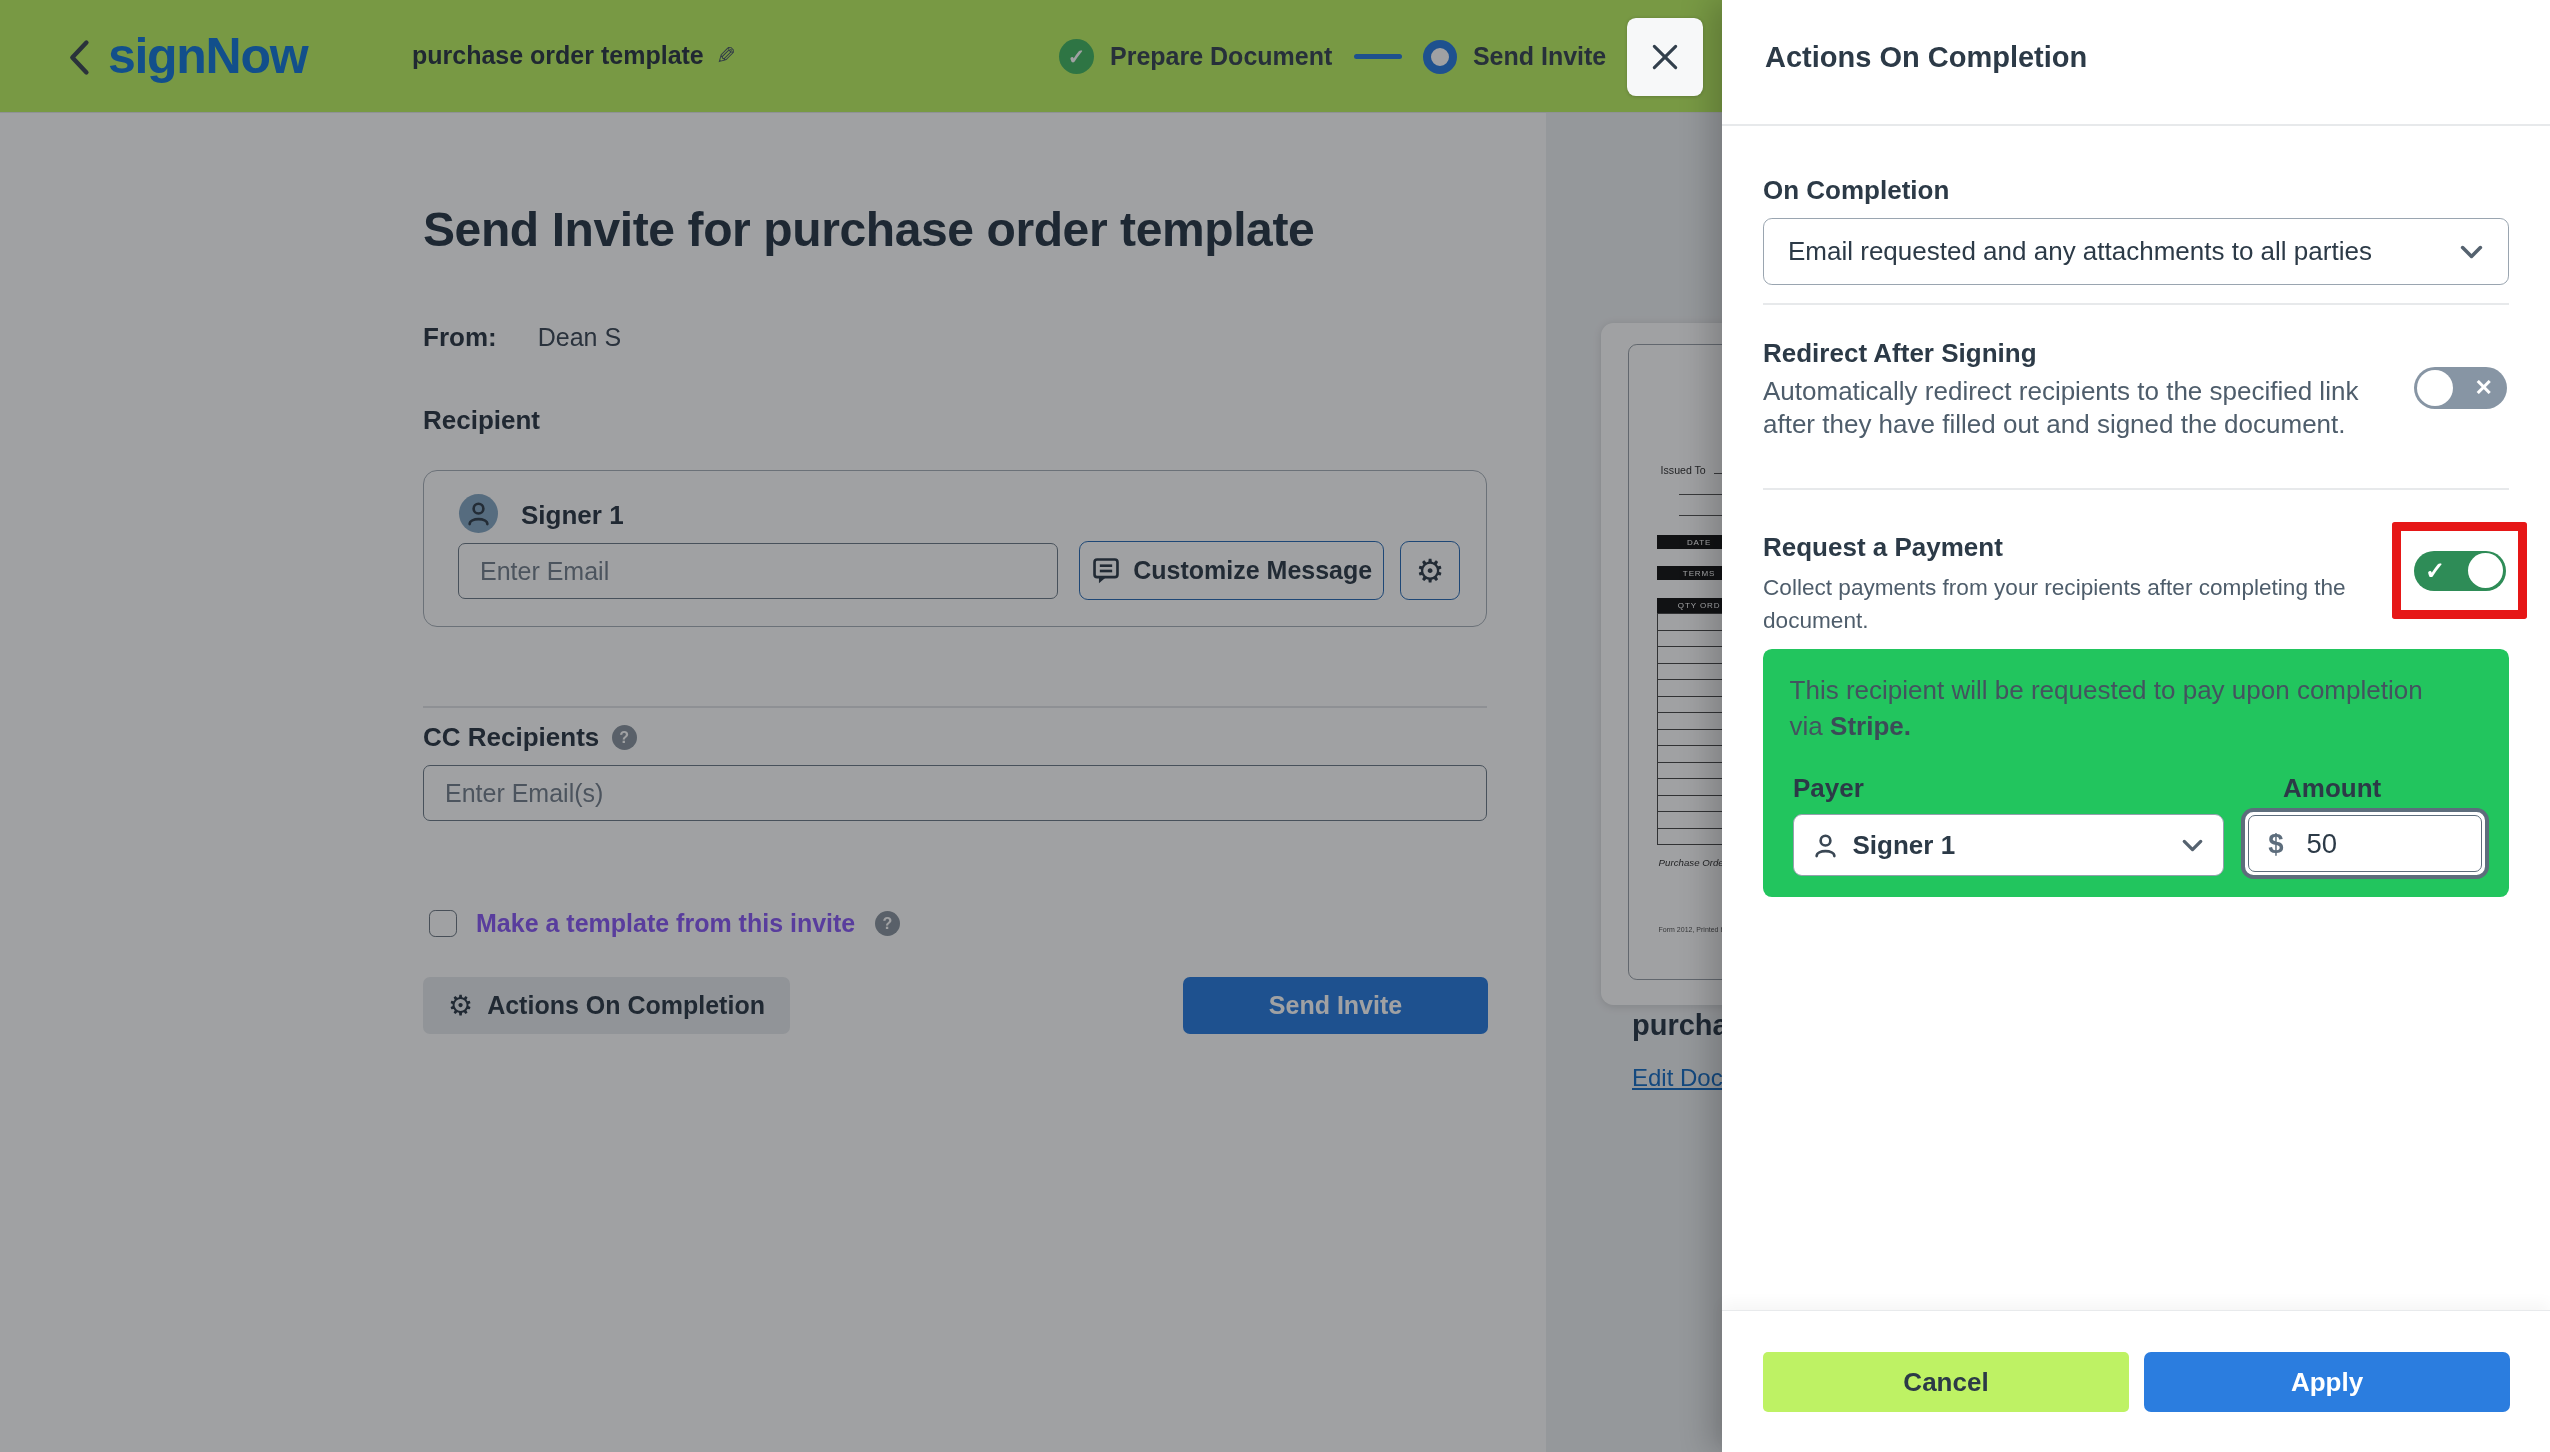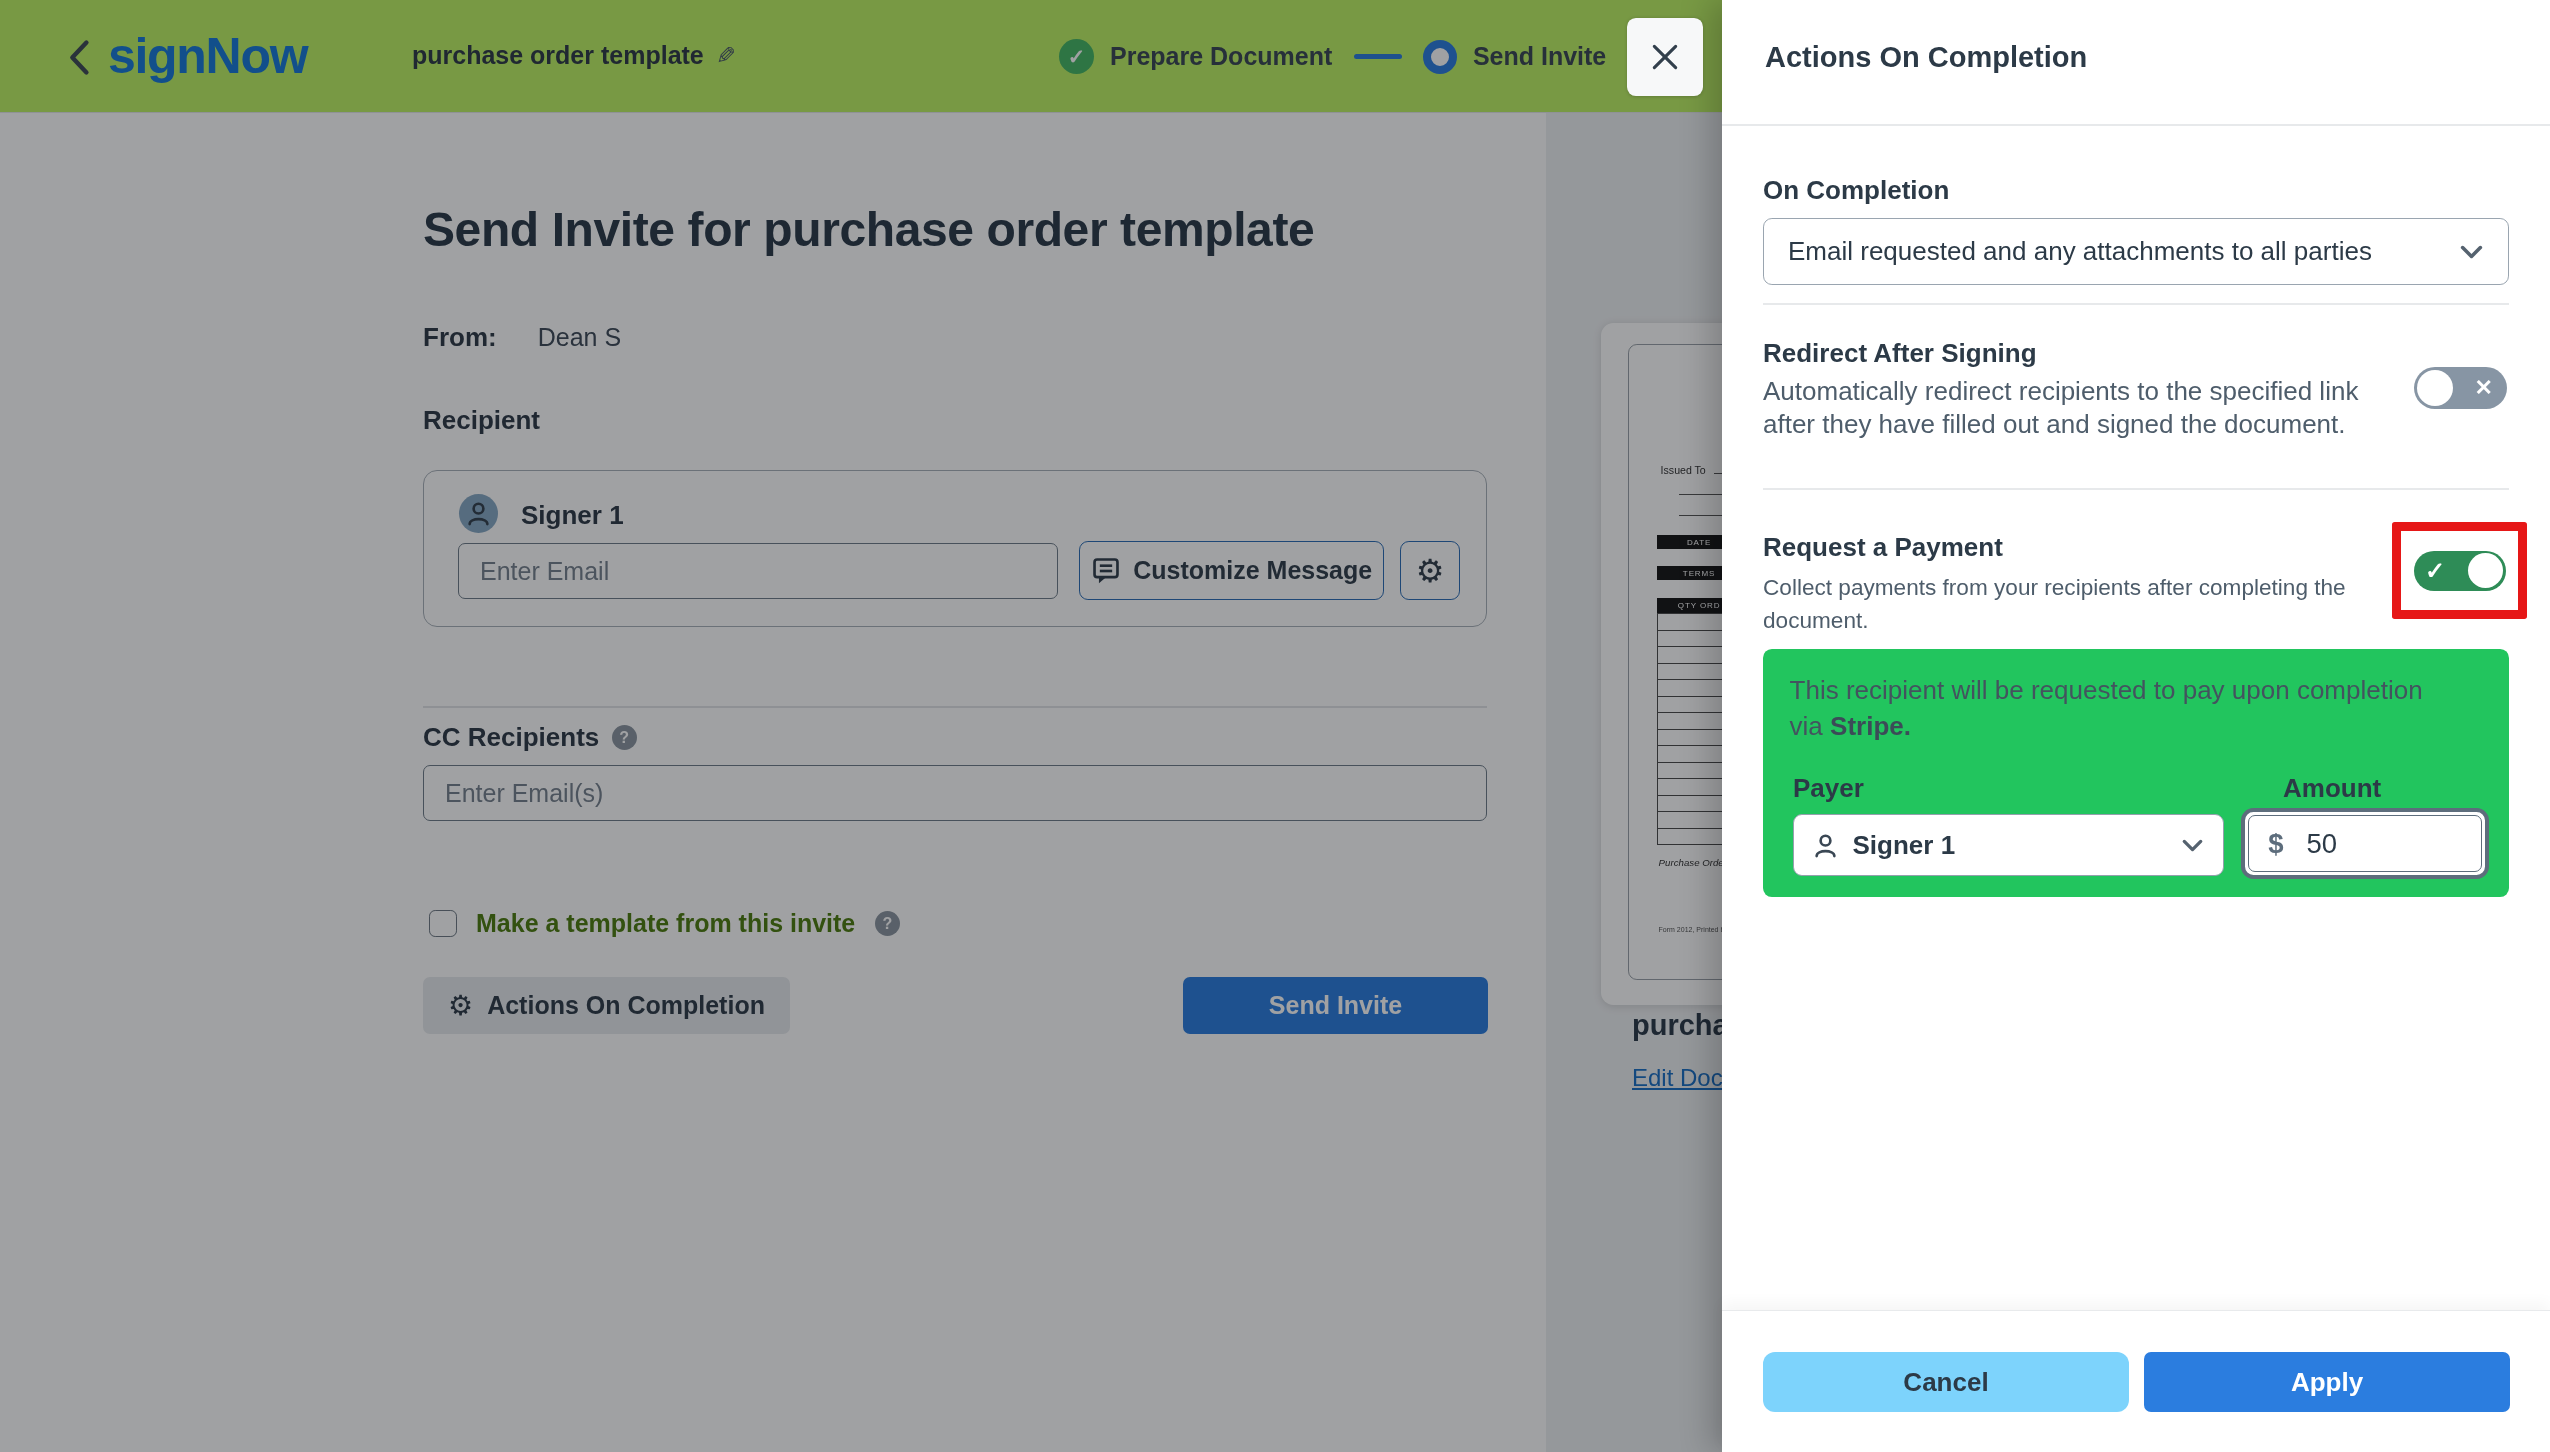--- a/index.html
+++ b/index.html
@@ -41,21 +41,21 @@
 
   .divider-main { position:absolute; left:423px; top:706px; width:1064px; height:1.8px; background:#e2e4e7; z-index:2; }
   .cc-row { position:absolute; left:423px; top:722px; display:flex; align-items:center; gap:12.4px; z-index:2; }
   .cc-label { font-size:26px; font-weight:600; color:#2e3a47; }
   .help-badge { width:25px; height:25px; border-radius:50%; background:#8c96a0; color:#fff; font-size:16px; font-weight:700; display:flex; align-items:center; justify-content:center; }
   .cc-input { position:absolute; left:423px; top:765px; width:1064px; height:56px; border:1.8px solid #707d89; border-radius:7px; background:#fff; font-size:25px; color:#2e3a47; padding:0 21px; z-index:2; font-family:inherit; }
   .cc-input::placeholder { color:#77828e; }
 
   .cb-row { position:absolute; left:429px; top:909px; display:flex; align-items:center; gap:19.5px; z-index:2; }
   .checkbox { width:27.5px; height:27.5px; border:1.8px solid #6f7a85; border-radius:6.2px; background:#fff; cursor:pointer; }
-  .cb-label { font-size:25px; font-weight:600; color:#4d7c0f; }
+  .cb-label { font-size:25px; font-weight:600; color:#8b5cf6; }
 
   .aoc-btn { position:absolute; left:423px; top:977px; width:367px; height:57px; background:#e7eaed; border-radius:7px; display:flex; align-items:center; justify-content:center; gap:14px; cursor:pointer; z-index:2; }
   .aoc-btn .gear-glyph { font-size:28px; color:#2f3c49; }
   .aoc-btn span.lbl { font-size:25px; font-weight:600; color:#2f3c49; }
   .send-btn { position:absolute; left:1183px; top:977px; width:305px; height:57px; background:#2b7ddf; border:none; border-radius:7px; color:#fff; font-size:25px; font-weight:600; cursor:pointer; z-index:2; font-family:inherit; }
 
   
   .preview-card { position:absolute; left:1601px; top:323px; width:292px; height:682px; background:#fff; border-radius:12.4px; box-shadow:0 1.8px 8.9px rgba(0,0,0,.12); z-index:2; }
   .thumb { position:absolute; left:26.6px; top:21px; width:244px; height:636px; border:1.8px solid #9aa1a8; border-radius:8.9px; background:#fff; overflow:hidden; }
   .issued { position:absolute; left:32px; top:119px; font-size:10.6px; color:#333; white-space:nowrap; }
@@ -107,21 +107,21 @@
   .payer-label { position:absolute; left:30px; top:124px; }
   .amount-label { position:absolute; left:484px; top:124px;margin-left:36px; }
   .payer-select { position:absolute; left:30px; top:165px; width:431px; height:62px; background:#fff; border:1.8px solid #94a0ac; border-radius:8.9px; display:flex; align-items:center; padding:0 19.5px; gap:16px; cursor:pointer; }
   .payer-select .pname { font-size:26px; font-weight:600; color:#2c3a47; flex:1; }
   .amount-field { position:absolute; left:478px; top:159px; width:248px; height:71px; border:4.4px solid #5d6d7c; border-radius:12.4px; background:#fff; padding:2.7px; cursor:text; }
   .amount-inner { width:100%; height:100%; border:1.8px solid #5d6d7c; border-radius:7px; display:flex; align-items:center; padding:0 19.5px; gap:23px; }
   .amount-currency { font-size:27.5px; font-weight:600; color:#5d6d7c; }
   .amount-value { font-size:27.5px; color:#2c3a47; }
 
   .panel-footer { position:absolute; left:0; bottom:0; width:828px; height:142px; background:#fff; border-top:1.8px solid #e8eaec; box-shadow:0 -7px 14px rgba(0,0,0,.04); }
-  .cancel-btn { position:absolute; left:41px; top:41px; width:366px; height:60px; background:#7dd3fc; border:none; border-radius:12px; font-size:26px; font-weight:600; color:#2c3a47; cursor:pointer; font-family:inherit; }
+  .cancel-btn { position:absolute; left:41px; top:41px; width:366px; height:60px; background:#bef264; border:none; border-radius:5px; font-size:26px; font-weight:600; color:#2c3a47; cursor:pointer; font-family:inherit; }
   .apply-btn { position:absolute; left:422px; top:41px; width:366px; height:60px; background:#2b7ddf; border:none; border-radius:7px; font-size:26px; font-weight:600; color:#fff; cursor:pointer; font-family:inherit; }
 </style>
 </head>
 <body>
 
 <div class="stage">
 
   <header class="topbar">
     <div class="back-btn">
       <svg width="23" height="37" viewBox="0 0 26 42">

